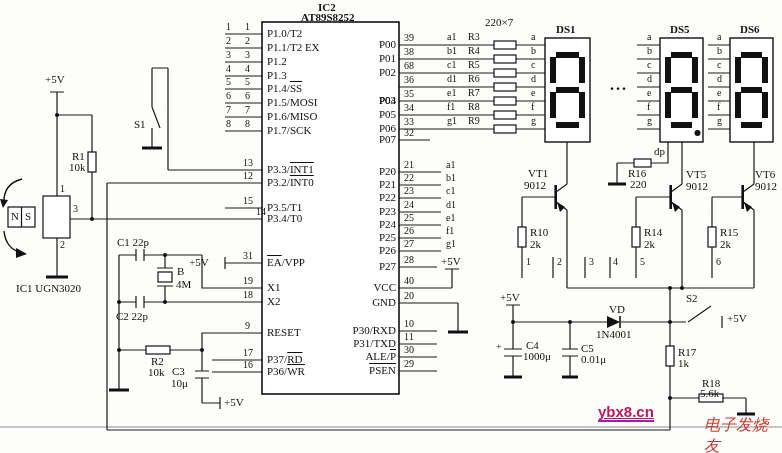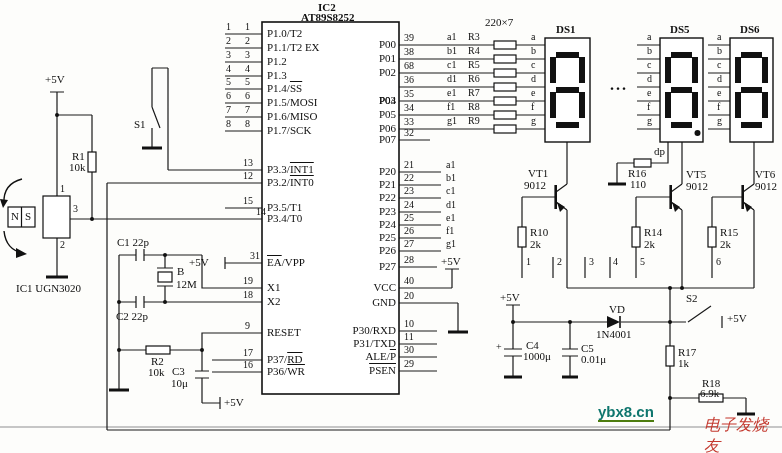--- a/index.html
+++ b/index.html
@@ -5,21 +5,21 @@
   html,body{margin:0;padding:0;background:#888;}
   #page{position:relative;width:782px;height:453px;background:#fdfdfb;overflow:hidden;
         font-family:"Liberation Serif",serif;}
   svg{position:absolute;left:0;top:0;}
   .lb{position:absolute;font:11px "Liberation Serif",serif;color:#101010;white-space:nowrap;line-height:1;}
   .n{font-size:10px;}
   .b{font-weight:bold;}
   .ov{text-decoration:overline;}
   .rt{text-align:right;}
   .cap{position:absolute;font:bold 15px "Liberation Serif",serif;color:#111;}
-  .wm1{position:absolute;font:bold 15px "Liberation Sans",sans-serif;color:#0f766e;border-bottom:2px solid #4d7c0f;}
+  .wm1{position:absolute;font:bold 15px "Liberation Sans",sans-serif;color:#be185d;border-bottom:2px solid #a21caf;text-decoration:underline;}
   .wm2{position:absolute;font:bold 17px "Liberation Sans",sans-serif;color:#cf2020;text-decoration:line-through;}
   .wm3{position:absolute;font:16px "Liberation Serif",serif;color:#c43a30;font-style:italic;}
   .el{position:absolute;font:bold 16px "Liberation Serif",serif;color:#111;letter-spacing:2px;}
 </style>
 </head>
 <body>
 
 <div id="page">
 
 <svg width="782" height="453" viewBox="0 0 782 453">
@@ -184,21 +184,21 @@
 <span class="lb n" style="left:245px;top:50px">3</span>
 <span class="lb n" style="left:245px;top:64px">4</span>
 <span class="lb n" style="left:245px;top:77px">5</span>
 <span class="lb n" style="left:245px;top:91px">6</span>
 <span class="lb n" style="left:245px;top:105px">7</span>
 <span class="lb n" style="left:245px;top:119px">8</span>
 <span class="lb n" style="left:243px;top:158px">13</span>
 <span class="lb n" style="left:243px;top:171px">12</span>
 <span class="lb n" style="left:243px;top:196px">15</span>
 <span class="lb n" style="left:256px;top:207px">14</span>
-<span class="lb n" style="left:250px;top:251px">31</span>
+<span class="lb n" style="left:243px;top:251px">31</span>
 <span class="lb n" style="left:243px;top:276px">19</span>
 <span class="lb n" style="left:243px;top:290px">18</span>
 <span class="lb n" style="left:245px;top:321px">9</span>
 <span class="lb n" style="left:243px;top:348px">17</span>
 <span class="lb n" style="left:243px;top:360px">16</span>
 
 <span class="lb n" style="left:226px;top:22px">1</span>
 <span class="lb n" style="left:226px;top:36px">2</span>
 <span class="lb n" style="left:226px;top:50px">3</span>
 <span class="lb n" style="left:226px;top:64px">4</span>
@@ -311,21 +311,21 @@
 <span class="lb" style="left:69px;top:162px">10k</span>
 <span class="lb n" style="left:60px;top:184px">1</span>
 <span class="lb n" style="left:73px;top:204px">3</span>
 <span class="lb n" style="left:60px;top:240px">2</span>
 <span class="lb" style="left:11px;top:211px">N</span>
 <span class="lb" style="left:25px;top:211px">S</span>
 <span class="lb" style="left:16px;top:283px">IC1 UGN3020</span>
 <span class="lb" style="left:134px;top:119px">S1</span>
 <span class="lb" style="left:117px;top:237px"><span>C1</span> <span>22p</span></span>
 <span class="lb" style="left:177px;top:266px">B</span>
-<span class="lb" style="left:176px;top:279px">12M</span>
+<span class="lb" style="left:176px;top:279px">4M</span>
 <span class="lb" style="left:116px;top:311px"><span>C2</span> <span>22p</span></span>
 <span class="lb" style="left:151px;top:356px">R2</span>
 <span class="lb" style="left:148px;top:367px">10k</span>
 <span class="lb" style="left:172px;top:366px">C3</span>
 <span class="lb" style="left:171px;top:378px">10μ</span>
 <span class="lb" style="left:224px;top:397px">+5V</span>
 <span class="lb" style="left:189px;top:257px">+5V</span>
 <span class="lb" style="left:441px;top:256px">+5V</span>
 
 <span class="lb" style="left:528px;top:168px">VT1</span>
@@ -334,39 +334,39 @@
 <span class="lb" style="left:686px;top:181px">9012</span>
 <span class="lb" style="left:755px;top:169px">VT6</span>
 <span class="lb" style="left:755px;top:181px">9012</span>
 <span class="lb" style="left:530px;top:227px">R10</span>
 <span class="lb" style="left:530px;top:239px">2k</span>
 <span class="lb" style="left:644px;top:227px">R14</span>
 <span class="lb" style="left:644px;top:239px">2k</span>
 <span class="lb" style="left:720px;top:227px">R15</span>
 <span class="lb" style="left:720px;top:239px">2k</span>
 <span class="lb" style="left:628px;top:168px">R16</span>
-<span class="lb" style="left:630px;top:179px">110</span>
+<span class="lb" style="left:630px;top:179px">220</span>
 <span class="lb n" style="left:526px;top:257px">1</span>
 <span class="lb n" style="left:557px;top:257px">2</span>
 <span class="lb n" style="left:589px;top:257px">3</span>
 <span class="lb n" style="left:613px;top:257px">4</span>
 <span class="lb n" style="left:640px;top:257px">5</span>
 <span class="lb n" style="left:716px;top:257px">6</span>
 
 <span class="lb" style="left:500px;top:292px">+5V</span>
 <span class="lb" style="left:609px;top:304px">VD</span>
 <span class="lb" style="left:596px;top:329px">1N4001</span>
 <span class="lb n" style="left:496px;top:342px">+</span>
 <span class="lb" style="left:526px;top:340px">C4</span>
 <span class="lb" style="left:523px;top:351px">1000μ</span>
 <span class="lb" style="left:581px;top:343px">C5</span>
 <span class="lb" style="left:581px;top:354px">0.01μ</span>
 <span class="lb" style="left:686px;top:293px">S2</span>
 <span class="lb" style="left:727px;top:313px">+5V</span>
 <span class="lb" style="left:678px;top:347px">R17</span>
 <span class="lb" style="left:678px;top:358px">1k</span>
 <span class="lb" style="left:702px;top:378px">R18</span>
-<span class="lb" style="left:700px;top:388px">6.9k</span>
+<span class="lb" style="left:700px;top:388px">5.6k</span>
 
 <span class="wm1" style="left:598px;top:403px">ybx8.cn</span>
 <span class="wm3" style="left:704px;top:415px">电子发烧友</span>
 
 </div>
 
 </body></html>

